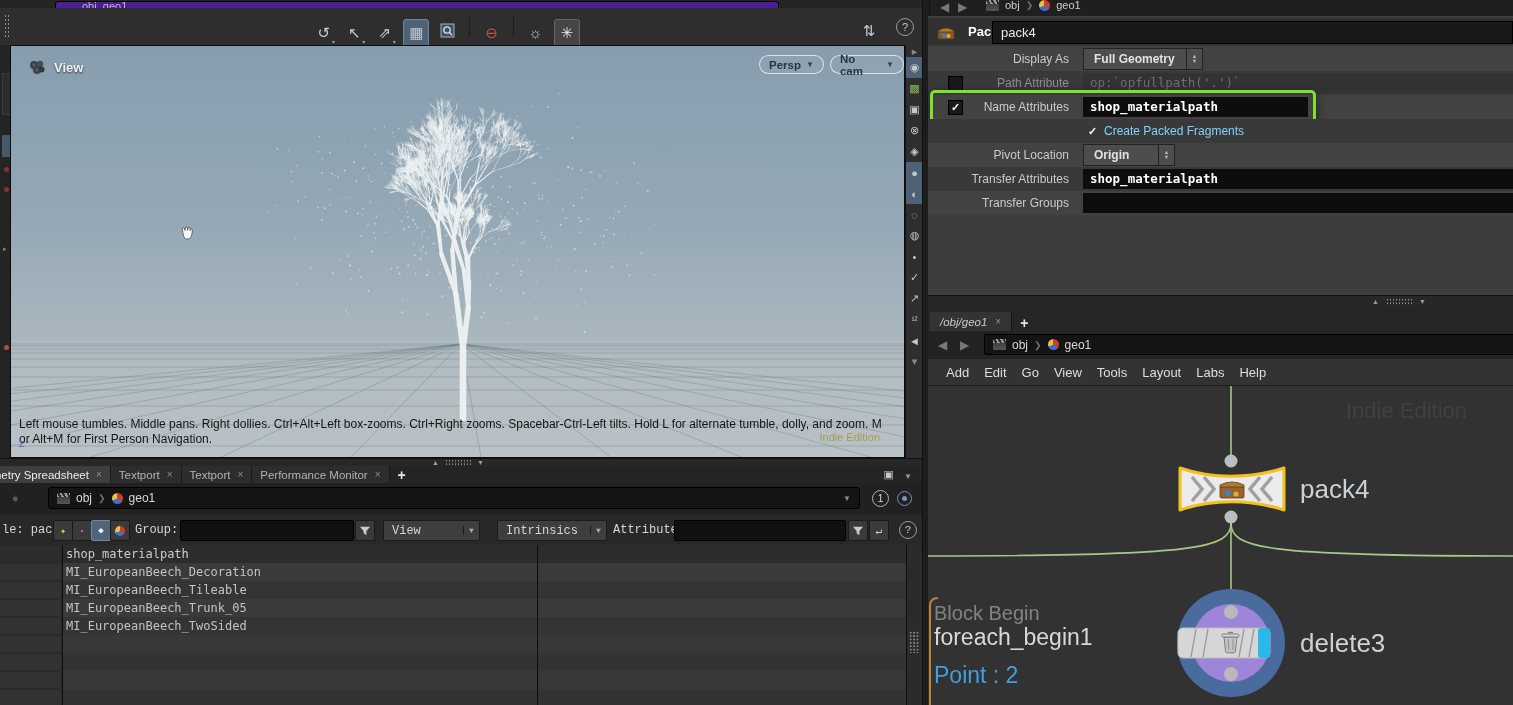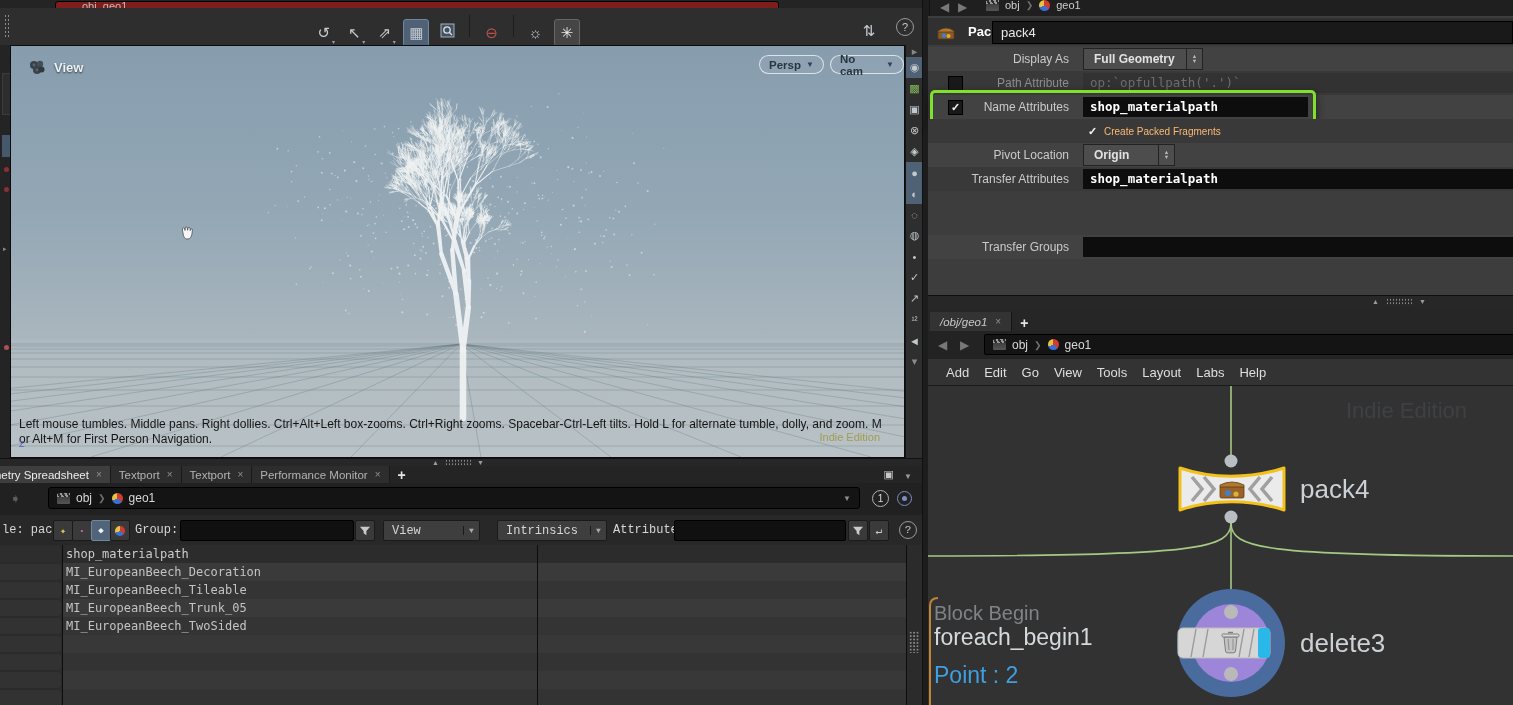--- a/index.html
+++ b/index.html
@@ -2,21 +2,21 @@
 <html><head>
 <meta charset="utf-8">
 <style>
   html,body{margin:0;padding:0;}
   body{width:1513px;height:705px;position:relative;overflow:hidden;background:#262626;
        font-family:"Liberation Sans", sans-serif;-webkit-font-smoothing:antialiased;}
   .abs{position:absolute;}
   .mono{font-family:"DejaVu Sans Mono", monospace;}
   
   .topstrip{background:#242424;border-bottom:1px solid #0d0d0d;overflow:hidden;}
-  .cutfield{position:absolute;background:#7f1d1d;border:1px solid #000;border-radius:3px;overflow:hidden;}
+  .cutfield{position:absolute;background:#4c1d95;border:1px solid #000;border-radius:3px;overflow:hidden;}
   .cuttxt{font-size:11px;color:#bbb;position:relative;top:-6px;left:26px;white-space:nowrap;}
   
   #vp-toolbar{left:0;top:8px;width:922px;height:37px;background:#2e2e2e;border-bottom:1px solid #161616;}
   .tbtn{display:inline-flex;align-items:center;justify-content:center;width:24px;height:26px;margin:5px 1px;
         color:#c6ccd1;font-size:15px;border-radius:3px;position:relative;}
   .tbtn.hl{background:#4e6175;border:1px solid #6c87a0;}
   .tbtn .dd{position:absolute;right:1px;bottom:1px;font-size:6px;color:#9aa0a5;}
   .tsep{display:inline-block;width:1px;height:22px;background:#1c1c1c;margin:7px 4px;vertical-align:top;}
   .handle-dots{width:6px;height:24px;margin:6px 2px 0 4px;display:inline-block;
       background-image:radial-gradient(#8a8a8a 0.8px, transparent 1px);background-size:3px 4px;}
@@ -835,40 +835,40 @@
 
   <div class="prow lt" style="top:79px;">
     <span class="pcheck">✓</span>
     <span class="plabel">Name Attributes</span>
     <div class="pfield mono" style="width:225px;">shop_materialpath</div>
   </div>
   <div id="green-box"></div>
 
   <div class="prow dk" style="top:103px;">
     <span class="pcheck" style="left:157px;background:transparent;border-color:transparent;">✓</span>
-    <span style="position:absolute;left:176px;font-size:10px;color:#fdba74;text-align:center;">Create Packed Fragments</span>
+    <span style="position:absolute;left:176px;font-size:12px;color:#7dd3fc;text-align:center;">Create Packed Fragments</span>
   </div>
 
   <div class="prow lt" style="top:127px;">
     <span class="plabel">Pivot Location</span>
     <div class="pdrop" style="width:90px;">
       <span class="lab">Origin</span>
       <span class="spinner">
           <span>▲</span>
           <span>▼</span>
         </span>
     </div>
   </div>
 
   <div class="prow dk" style="top:151px;">
     <span class="plabel">Transfer Attributes</span>
     <div class="pfield mono" style="width:430px;">shop_materialpath</div>
   </div>
 
-  <div class="prow lt" style="top:175px;margin-top:44px;">
+  <div class="prow lt" style="top:175px;">
     <span class="plabel">Transfer Groups</span>
     <div class="pfield mono" style="width:430px;"></div>
   </div>
 </div>
 
 <div class="abs scrollstrip" id="net-scroll">
   <div style="position:absolute;left:444px;top:2px;display:flex;align-items:center;gap:7px;">
     <span class="tinytri">▲</span>
       <span class="dotgrip"></span>
       <span class="tinytri">▼</span>

